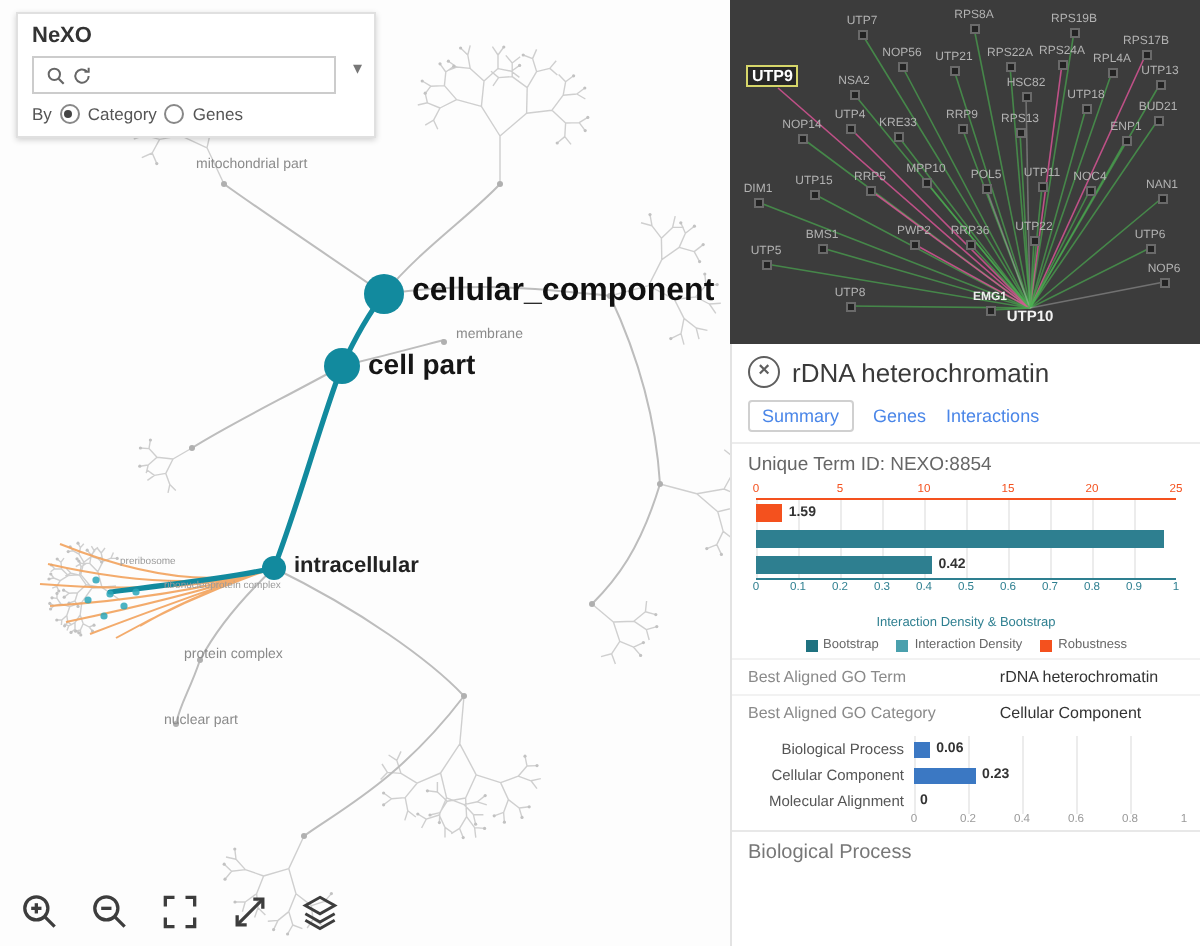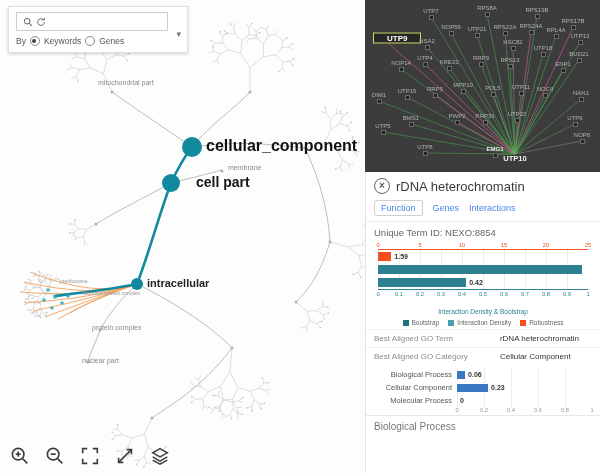--- a/index.html
+++ b/index.html
@@ -4,21 +4,21 @@
 <style>
   html,body{margin:0;padding:0;}
   body{width:600px;height:473px;position:relative;overflow:hidden;
        font-family:"Liberation Sans",sans-serif;background:#fff;}
 
   
   #tree-panel{position:absolute;left:0;top:0;width:365px;height:473px;background:#fdfdfd;overflow:hidden;}
   #tree-svg{position:absolute;left:0;top:0;}
   #tree-labels div{position:absolute;white-space:nowrap;}
   .tl-xl{font-size:16px;font-weight:700;color:#101010;text-align:right;}
-  .tl-lg{font-size:14px;font-weight:700;color:#161616;margin-left:12px;}
+  .tl-lg{font-size:14px;font-weight:700;color:#161616;}
   .tl-md{font-size:11px;font-weight:600;color:#222;}
   .tl-sm{font-size:7px;color:#8a8a8a;}
   .tl-xs{font-size:5px;color:#9a9a9a;}
 
   
   #search-card{position:absolute;left:8px;top:6px;width:180px;background:#fff;
     border:1px solid #e0e0e0;box-shadow:0 1px 3px rgba(0,0,0,.18);padding:5px 7px 6px;z-index:6;box-sizing:border-box;}
   .sc-head{font-size:11px;font-weight:700;color:#333;margin-bottom:4px;}
   .sc-caret{position:absolute;right:6px;top:22px;font-size:9px;color:#777;cursor:pointer;}
   .sc-input-row{display:flex;align-items:center;border:1px solid #ccc;height:17px;padding:0 3px;margin-right:12px;}
@@ -31,21 +31,21 @@
   
   #toolbar{position:absolute;left:8px;bottom:5px;display:flex;gap:11px;z-index:6;}
   .tool{width:24px;height:24px;display:flex;align-items:center;justify-content:center;cursor:pointer;}
 
   
   #network-panel{position:absolute;left:365px;top:0;width:235px;height:172px;background:#3c3c3c;overflow:hidden;}
   #net-svg{position:absolute;left:0;top:0;}
   .net-label{position:absolute;transform:translate(-50%,-50%);font-size:6px;color:#b2b2b2;white-space:nowrap;z-index:3;cursor:pointer;}
   .net-label.bright{color:#eee;font-weight:700;}
   .net-label.hl{transform:translate(0,-50%);font-size:8px;color:#fff;font-weight:700;
-    border:1px solid #d6d66a;padding:0 13px;background:rgba(0,0,0,.35);}
+    border:1px solid #d6d66a;padding:0 2px;background:rgba(0,0,0,.35);}
   .net-label.hub{font-size:7.5px;color:#f2f2f2;font-weight:700;}
   .net-node{position:absolute;width:3px;height:3px;background:#232323;border:1px solid #6a6a6a;z-index:2;}
 
   
   #detail-panel{position:absolute;left:365px;top:172px;width:235px;height:301px;background:#fff;
     border-left:1px solid #e3e3e3;box-sizing:border-box;overflow:hidden;color:#444;}
   .dp-head{display:flex;align-items:center;gap:6px;padding:6px 8px 3px;}
   .close-ic{width:14px;height:14px;border:1.5px solid #5f5f5f;border-radius:50%;display:flex;
     align-items:center;justify-content:center;font-size:10px;font-weight:700;color:#5f5f5f;line-height:1;cursor:pointer;}
   .dp-title{font-size:13px;color:#3a3a3a;font-weight:500;}
@@ -224,39 +224,40 @@
       <div class="tl-md" style="left: 147px; top: 276.85px;">intracellular</div>
       <div class="tl-sm" style="left: 98px; top: 79.45px;">mitochondrial part</div>
       <div class="tl-sm" style="left: 228px; top: 164.45px;">membrane</div>
       <div class="tl-sm" style="left: 92px; top: 324.45px;">protein complex</div>
       <div class="tl-sm" style="left: 82px; top: 357.45px;">nuclear part</div>
       <div class="tl-xs" style="left: 60px; top: 277.75px;">preribosome</div>
       <div class="tl-xs" style="left: 82px; top: 289.75px;">ribonucleoprotein complex</div>
     </div>
 
   <div id="search-card">
+    <div class="sc-head">NeXO</div>
     <span class="sc-caret">▾</span>
     <div class="sc-input-row">
       <span class="sc-ic">
         <svg width="10" height="10" viewBox="0 0 12 12">
             <circle cx="5" cy="5" r="3.4" fill="none" stroke="#666" stroke-width="1.2"></circle>
             <line x1="7.6" y1="7.6" x2="10.6" y2="10.6" stroke="#666" stroke-width="1.3"></line>
           </svg>
       </span>
       <span class="sc-ic">
         <svg width="10" height="10" viewBox="0 0 12 12">
             <path d="M10 6a4 4 0 1 1-1.2-2.8" fill="none" stroke="#666" stroke-width="1.2"></path>
             <path d="M10 1v2.5H7.5" fill="none" stroke="#666" stroke-width="1.2"></path>
           </svg>
       </span>
     </div>
     <div class="sc-mode-row">
       <span>By</span>
       <span class="radio sel"></span>
-      <span>Keywords</span>
+      <span>Category</span>
       <span class="radio"></span>
       <span>Genes</span>
     </div>
   </div>
 
   <div id="toolbar">
     <span class="tool">
       <svg width="22" height="22" viewBox="0 0 24 24" fill="none" stroke="#3d3d3d" stroke-width="1.8">
         <circle cx="10" cy="10" r="6.3"></circle>
           <line x1="14.8" y1="14.8" x2="20" y2="20"></line>
@@ -412,21 +413,21 @@
       <div class="net-label hub" style="left: 150px; top: 158px;">UTP10</div>
     </div>
 </div>
 
 <div id="detail-panel">
   <div class="dp-head">
     <span class="close-ic">×</span>
     <span class="dp-title">rDNA heterochromatin</span>
   </div>
   <div class="dp-tabs">
-    <span class="tab active">Function</span>
+    <span class="tab active">Summary</span>
     <span class="tab">Genes</span>
     <span class="tab">Interactions</span>
   </div>
   <div class="term-id">
     <span>Unique Term ID:</span> <b>NEXO:8854</b>
   </div>
 
   <div class="rob-chart">
     <div class="axis top-axis" id="rob-top-ticks">
         <span style="left: 0%; color: rgb(244, 81, 30);">0</span>
@@ -498,21 +499,21 @@
           </span>
         </div>
         <div class="al-row">
           <span class="al-label">Cellular Component</span>
           <span class="al-track">
             <span class="al-bar" style="width: 23%; background: rgb(59, 120, 195);"></span>
             <span class="al-val">0.23</span>
           </span>
         </div>
         <div class="al-row">
-          <span class="al-label">Molecular Process</span>
+          <span class="al-label">Molecular Alignment</span>
           <span class="al-track">
             <span class="al-bar" style="width: 0%; background: rgb(59, 120, 195);"></span>
             <span class="al-val">0</span>
           </span>
         </div>
       </div>
     <div class="al-ticks" id="al-ticks">
         <span style="left: 0%;">0</span>
         <span style="left: 20%;">0.2</span>
         <span style="left: 40%;">0.4</span>

